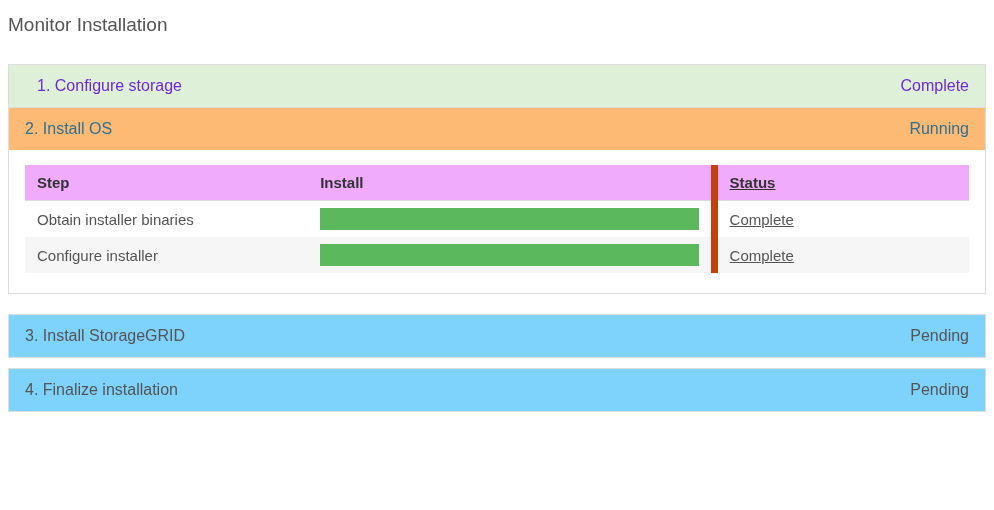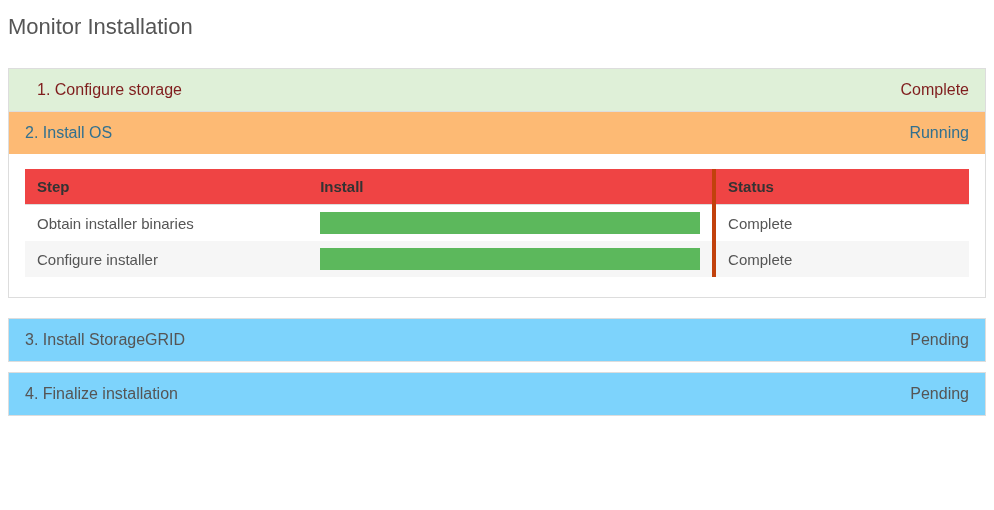--- a/index.html
+++ b/index.html
@@ -6,72 +6,72 @@
   body {
     margin: 0;
     padding: 8px;
     font-family: "Helvetica Neue", Helvetica, Arial, sans-serif;
     font-size: 14px;
     color: #555;
     background: #fff;
     width: 994px;
   }
   .page-title {
-    font-size: 22px;
+    font-size: 19px;
     color: #555;
     font-weight: 400;
     margin: 6px 0 28px 0;
   }
   .panel-group {
     border: 1px solid #ddd;
     margin-bottom: 20px;
   }
   .panel {
     border-top: 1px solid #ddd;
   }
   .panel:first-child { border-top: none; }
   .stage-header {
     display: flex;
     justify-content: space-between;
     align-items: center;
     padding: 12px 16px;
     font-size: 16px;
   }
-  .stage-header.complete { background: #dff0d8; color: #7f1d1d; padding-left: 28px; }
+  .stage-header.complete { background: #dff0d8; color: #6d28d9; padding-left: 28px; }
   .stage-header.running  { background: #fdba74; color: #31708f; }
   .stage-header.pending  { background: #7dd3fc; color: #555; }
   .stage-header .status-label {}
   .stage-body {
     padding: 15px 16px 20px 16px;
     background: #fff;
   }
   table.steps {
     width: 100%;
     border-collapse: collapse;
   }
   table.steps th {
     text-align: left;
-    background: #ef4444;
+    background: #f0abfc;
     color: #333;
     font-weight: 700;
     font-size: 15px;
     padding: 9px 12px;
     border-bottom: 1px solid #ddd;
   }
   table.steps td {
     padding: 7px 12px;
     font-size: 15px;
     color: #555;
     vertical-align: middle;
     margin-top: 8px;
   }
   table.steps tr.alt td { background: #f6f6f6; }
   .col-step { width: 30%; }
   .col-progress { width: 43%; }
-  .col-status { width: 27%; border-left: 4px solid #c2410c; }
+  .col-status { width: 27%; border-left: 7px solid #c2410c; text-decoration: underline; }
   .progress-wrap {
     height: 22px;
     width: 100%;
     overflow: hidden;
   }
   .progress-bar {
     height: 100%;
     width: 100%;
   }
   .pb-green { background-color: #5cb85c; }

